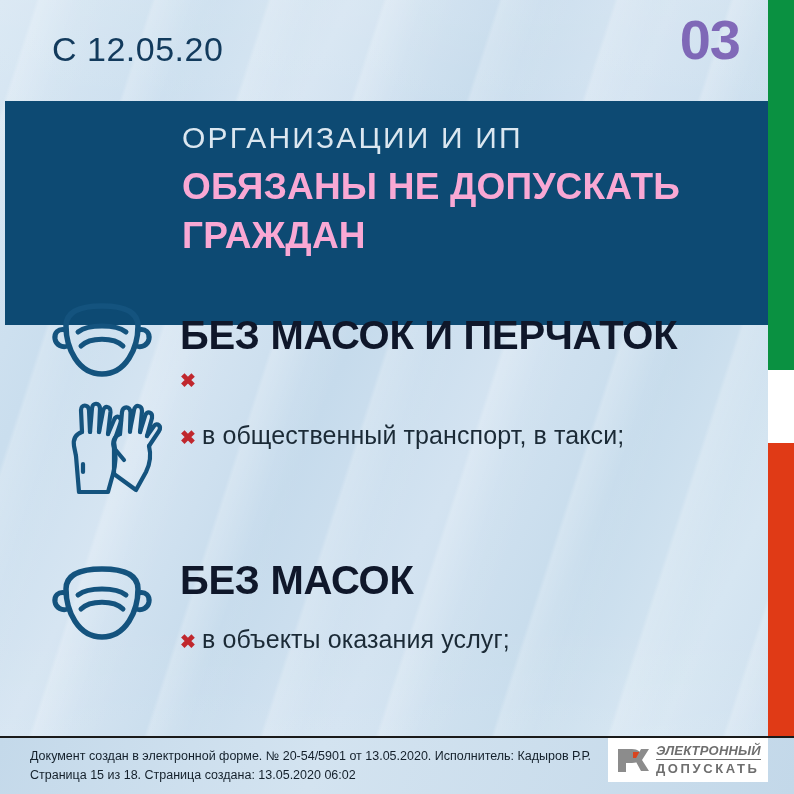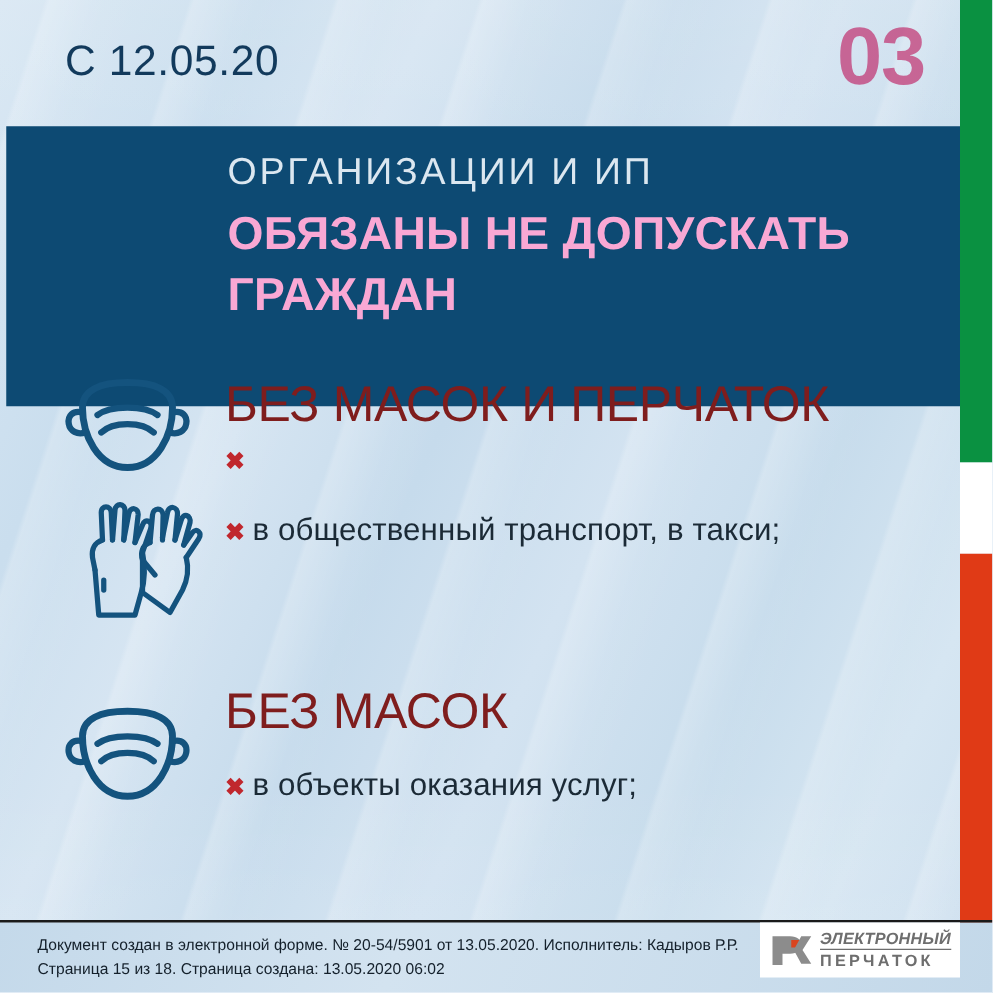--- a/index.html
+++ b/index.html
@@ -85,23 +85,23 @@
     font-size: 34px;
     letter-spacing: 0.5px;
     color: #123a5c;
     font-weight: 400;
     white-space: nowrap;
   }
   .header-number {
     position: absolute;
     right: 28px;
     top: 12px;
-    font-size: 65px;
-    font-weight: bold;
-    color: #be185d;
+    font-size: 56px;
+    font-weight: bold;
+    color: #4c1d95;
     opacity: 0.62;
     letter-spacing: -1px;
     line-height: 1;
   }
 
   
   .banner {
     position: absolute;
     left: 5px;
     top: 101px;
@@ -146,25 +146,25 @@
   }
   .block-body {
     position: absolute;
     left: 180px;
     top: 0;
     width: 584px;
   }
 
   .block-heading {
     font-size: 40px;
-    font-weight: normal;
-    color: #7f1d1d;
+    font-weight: bold;
+    color: #0f172a;
     letter-spacing: -0.3px;
     line-height: 1;
-    margin: 4px 0 16px 0;
+    margin: 15px 0 16px 0;
     white-space: nowrap;
   }
 
   .bullet-row {
     display: flex;
     align-items: baseline;
     margin-bottom: 16px;
   }
   .bullet-mark {
     color: #c0272d;
@@ -342,18 +342,18 @@
     </div>
 
     <div class="footer-logo">
       <svg width="34" height="30" viewBox="0 0 34 30" fill="none">
         <path d="M2 4 L16 4 C22 4 25 7 25 11 C25 15 22 18 16 18 L10 18 L10 27 L2 27 Z" fill="#8c8c8c"></path>
         <path d="M17 7 L24 7 L24 13 L17 13 Z" fill="#d9441f"></path>
         <path d="M25 4 L33 4 L26 15 L33 26 L25 26 L19 15 Z" fill="#8c8c8c"></path>
       </svg>
       <div class="logo-text">
         <span class="logo-line1">ЭЛЕКТРОННЫЙ</span>
-        <span class="logo-line2">ПЕРЧАТОК</span>
+        <span class="logo-line2">ДОПУСКАТЬ</span>
       </div>
     </div>
   </div>
 
 </div>
 
 </body></html>

